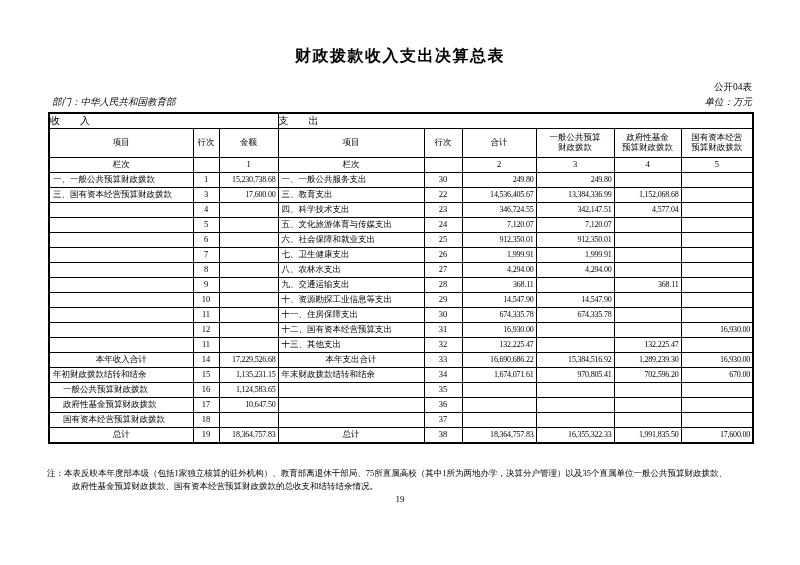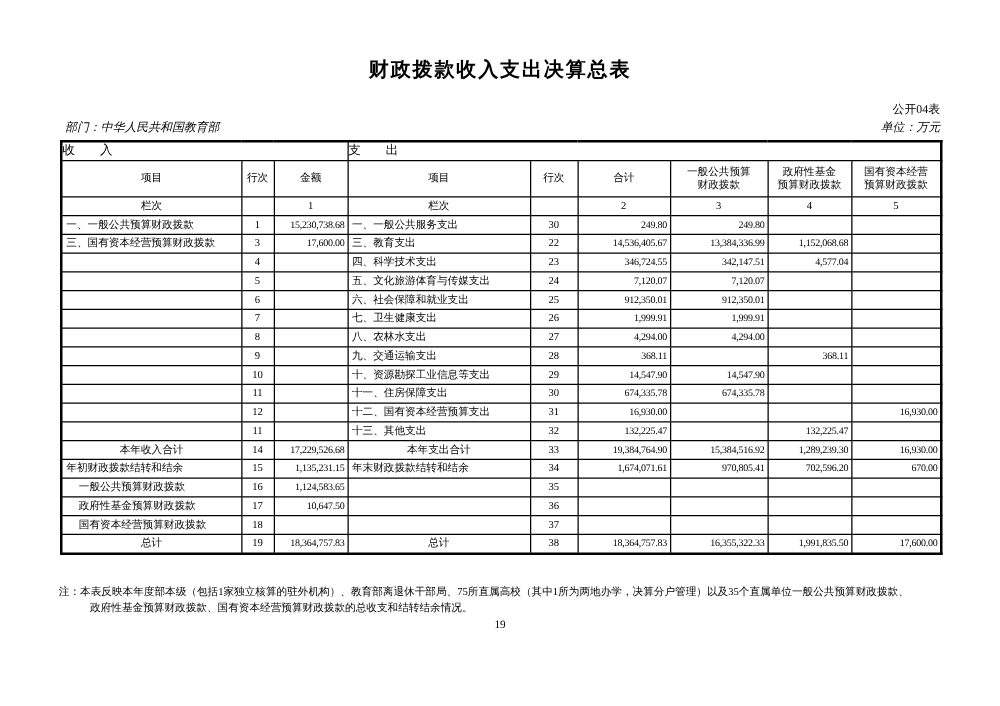--- a/index.html
+++ b/index.html
@@ -210,21 +210,21 @@
           <td class="c-num"></td>
           <td class="c-num">132,225.47</td>
           <td class="c-num"></td>
         </tr>
         <tr class="bold center">
           <td class="c-item">本年收入合计</td>
           <td class="c-line">14</td>
           <td class="c-num">17,229,526.68</td>
           <td class="c-item">本年支出合计</td>
           <td class="c-line">33</td>
-          <td class="c-num">19,384,764.90</td>
+          <td class="c-num">16,690,686.22</td>
           <td class="c-num">15,384,516.92</td>
           <td class="c-num">1,289,239.30</td>
           <td class="c-num">16,930.00</td>
         </tr>
         <tr>
           <td class="c-item">年初财政拨款结转和结余</td>
           <td class="c-line">15</td>
           <td class="c-num">1,135,231.15</td>
           <td class="c-item">年末财政拨款结转和结余</td>
           <td class="c-line">34</td>

